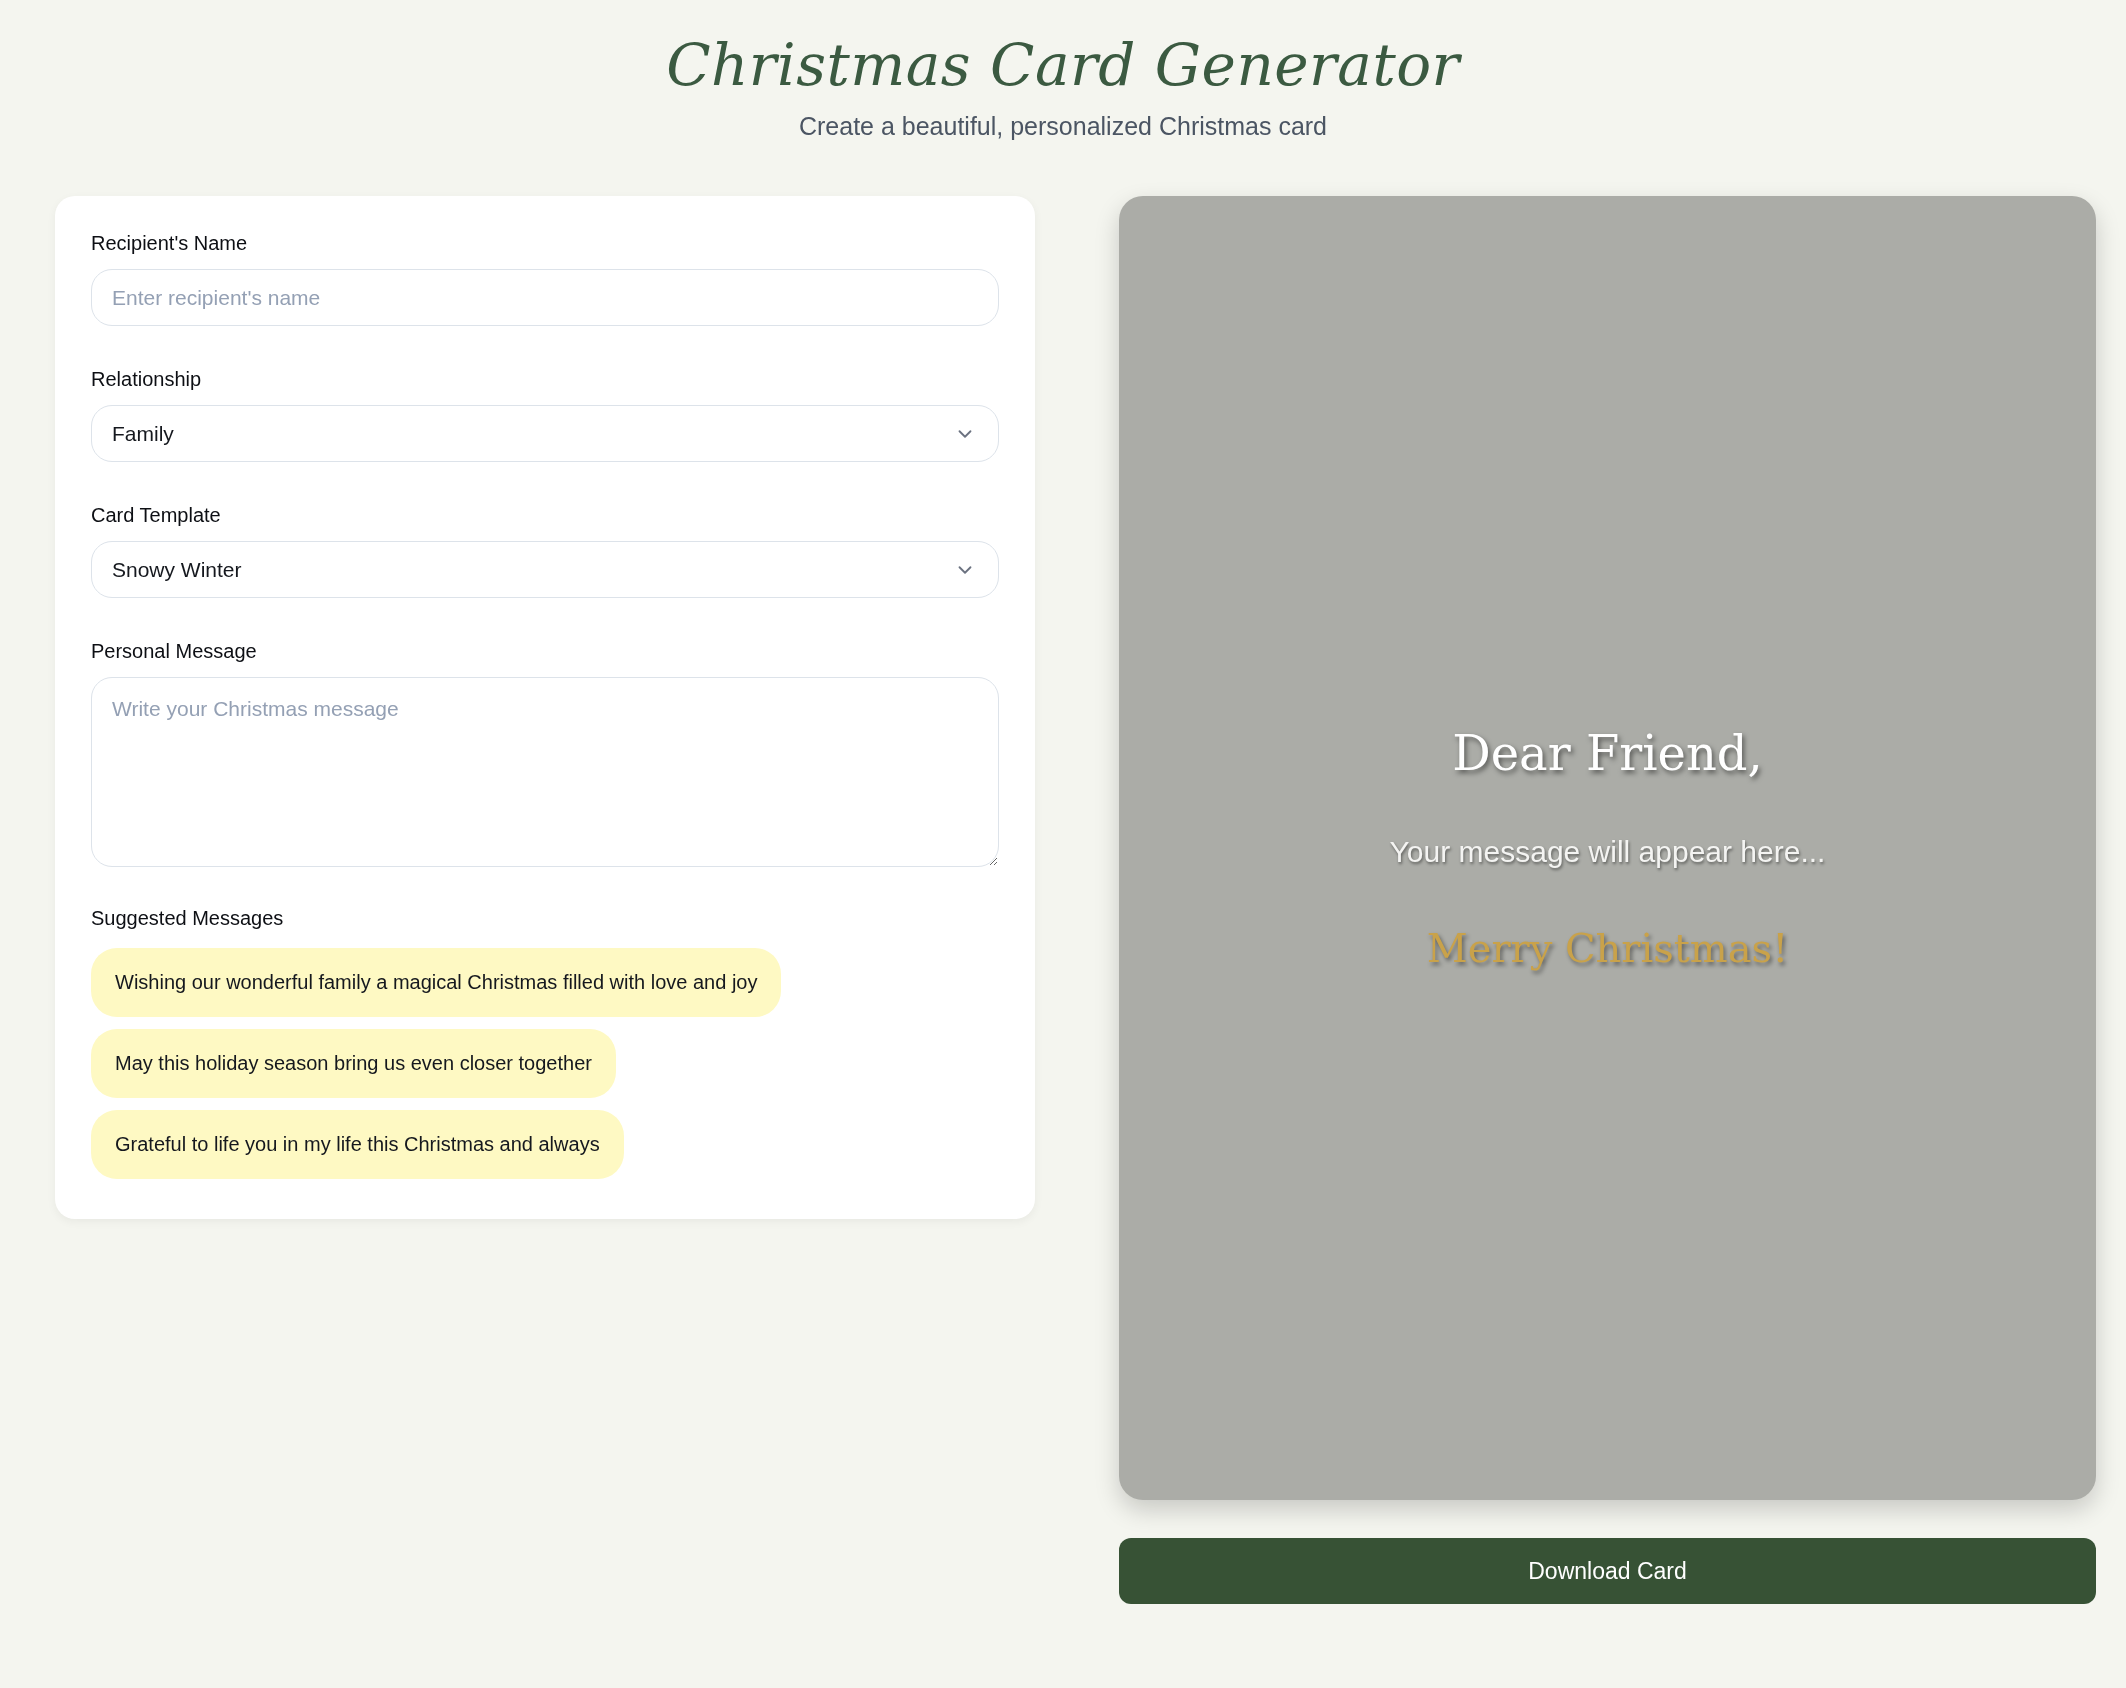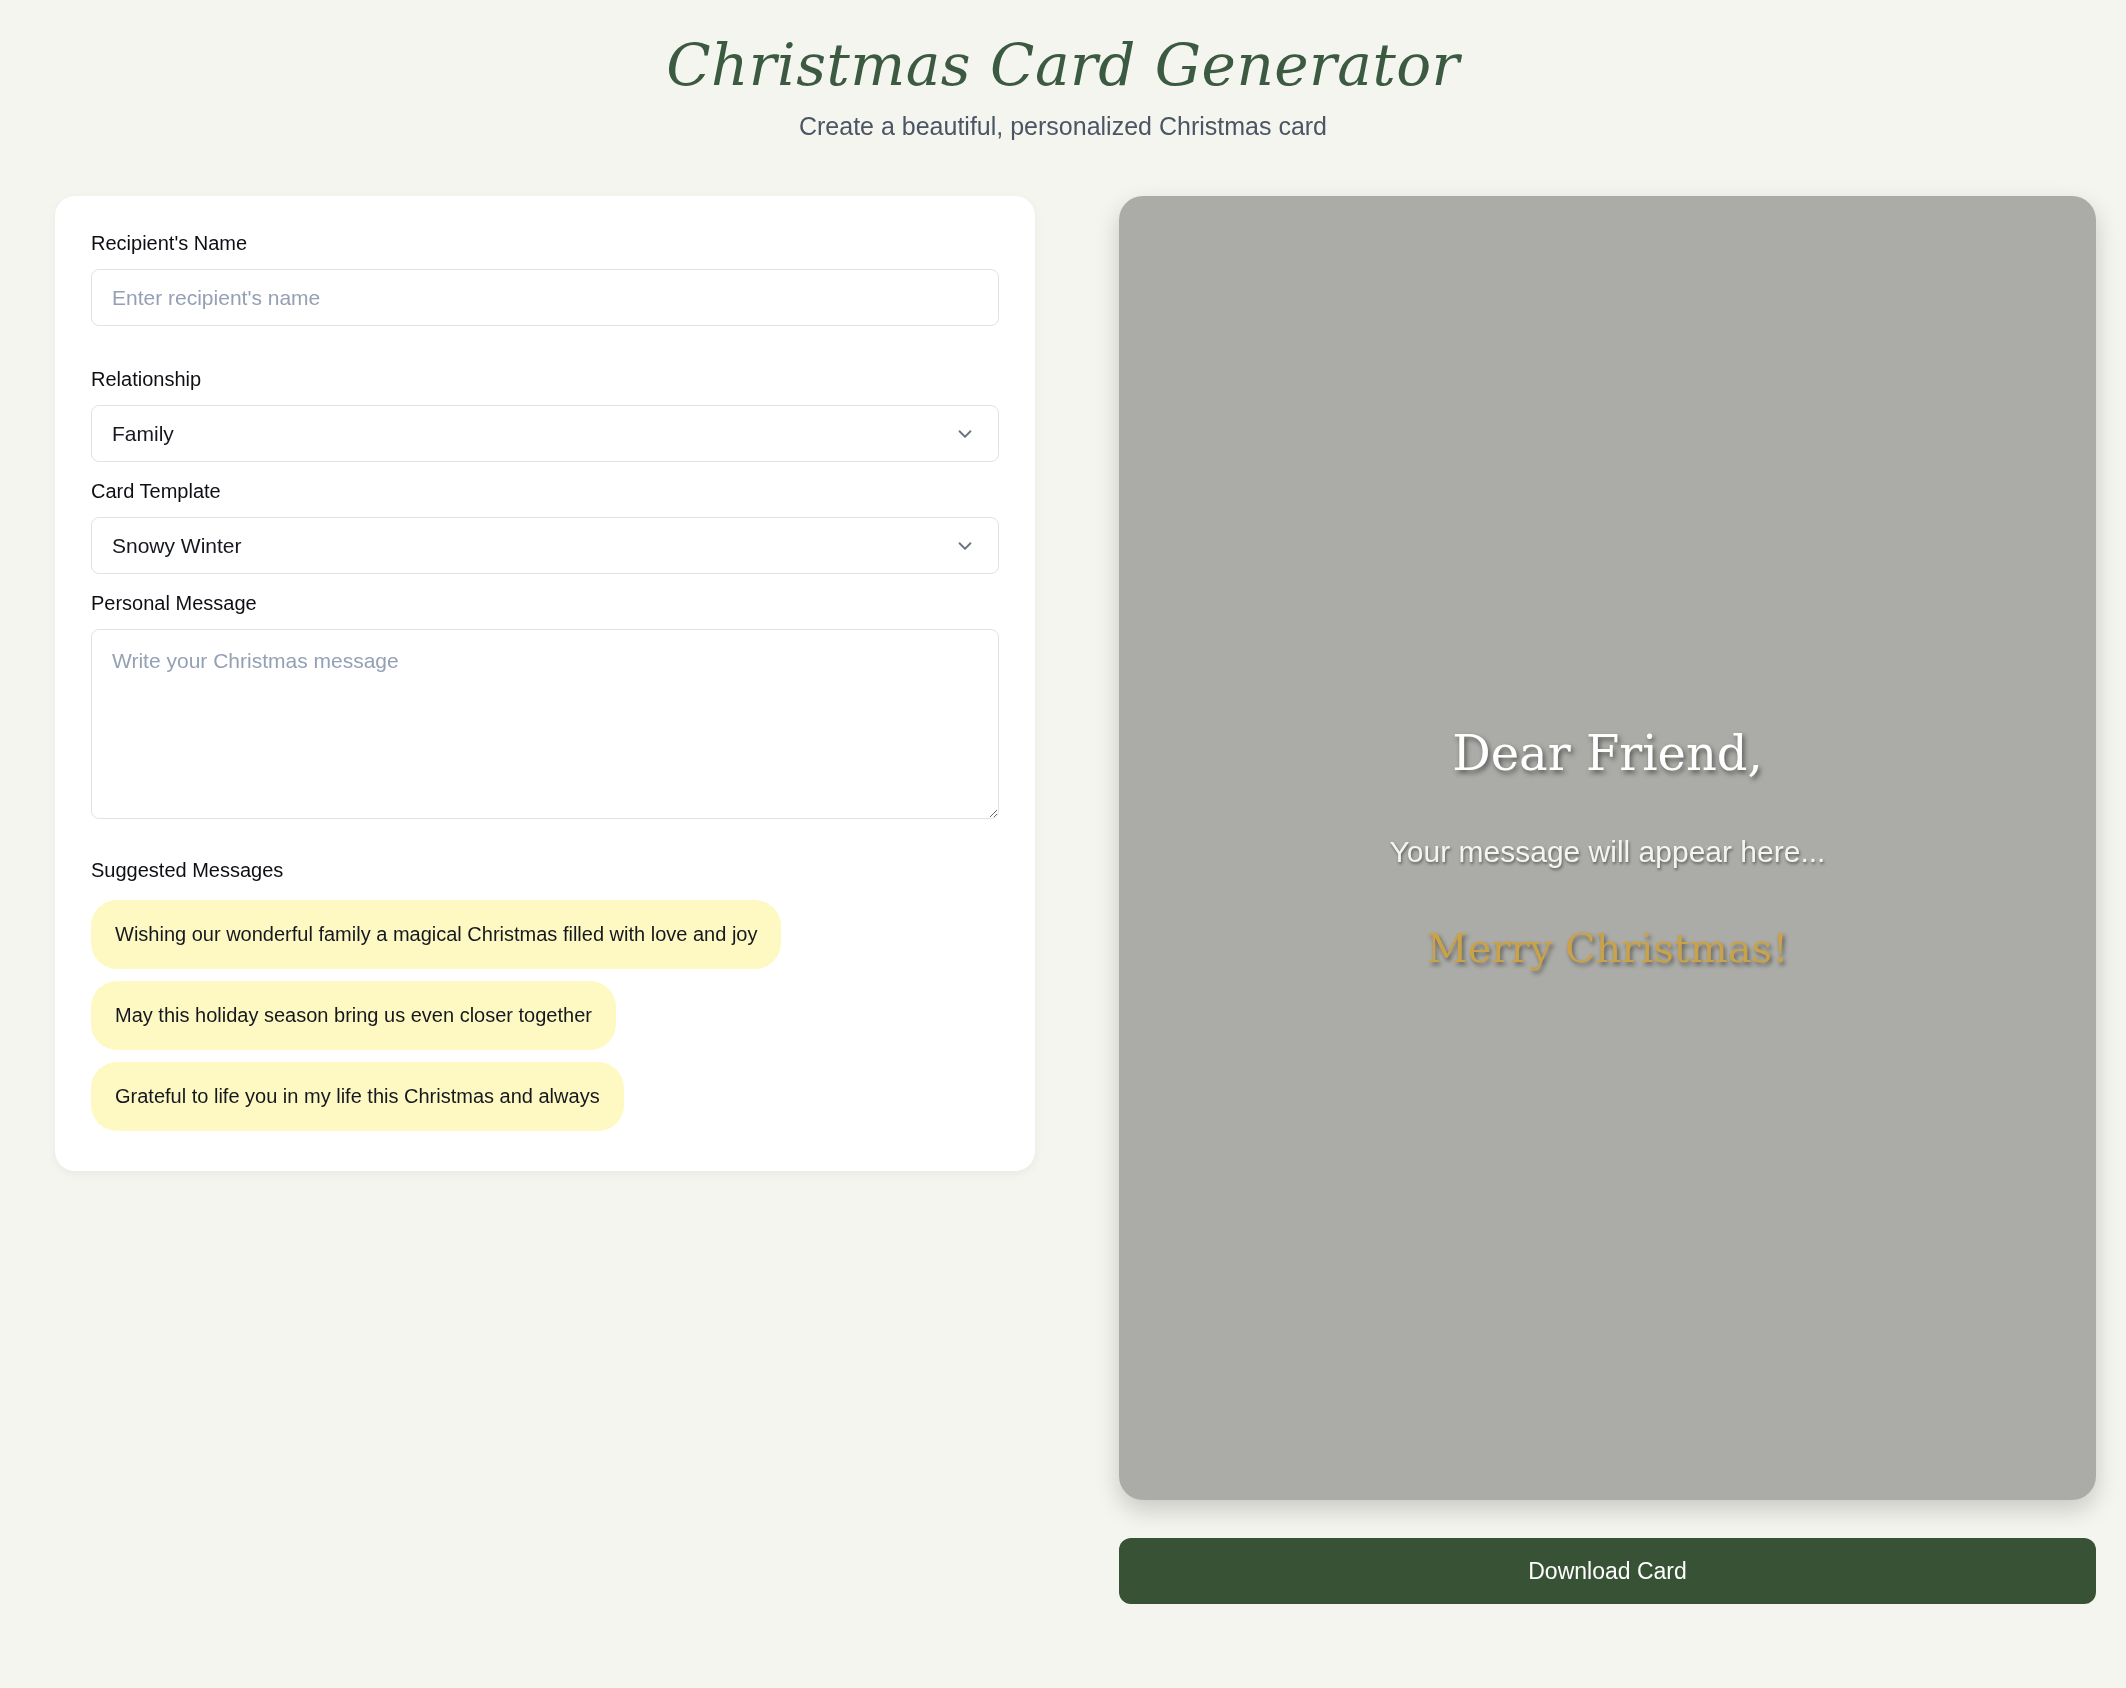--- a/index.html
+++ b/index.html
@@ -47,40 +47,40 @@
     display: block;
     font-size: 20px;
     font-weight: 500;
     color: #0d0f14;
     margin-bottom: 14px;
   }
   .text-input, .select-box, .textarea-input {
     width: 100%;
     background: #ffffff;
     border: 1.5px solid #dde3ea;
-    border-radius: 8px;
+    border-radius: 21px;
     font-size: 21px;
     font-family: "Liberation Sans", sans-serif;
     color: #15181e;
   }
   .text-input {
     height: 57px;
     padding: 0 20px;
     outline: none;
     margin-bottom: 42px;
   }
   .text-input::placeholder, .textarea-input::placeholder { color: #94a0b4; }
   .select-box {
     height: 57px;
     display: flex;
     align-items: center;
     justify-content: space-between;
     padding: 0 22px 0 20px;
     cursor: pointer;
-    margin-bottom: 18px;
+    margin-bottom: 42px;
   }
   .chevron { width: 22px; height: 22px; flex: 0 0 auto; }
   .textarea-input {
     height: 190px;
     padding: 16px 20px;
     resize: both;
     outline: none;
     line-height: 30px;
     margin-bottom: 40px;
     display: block;

